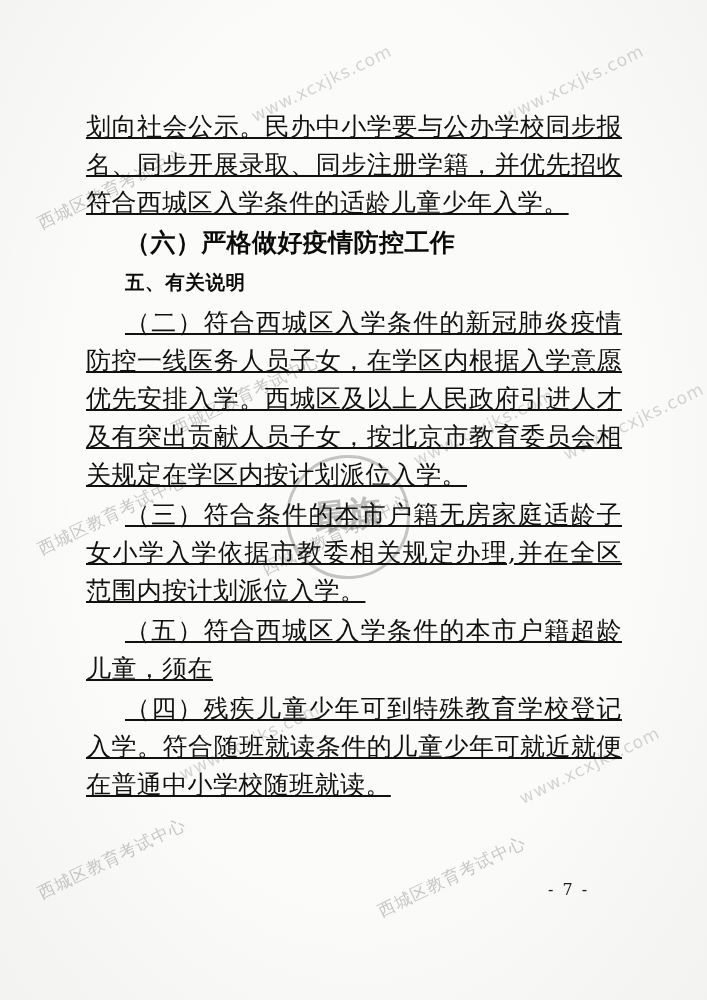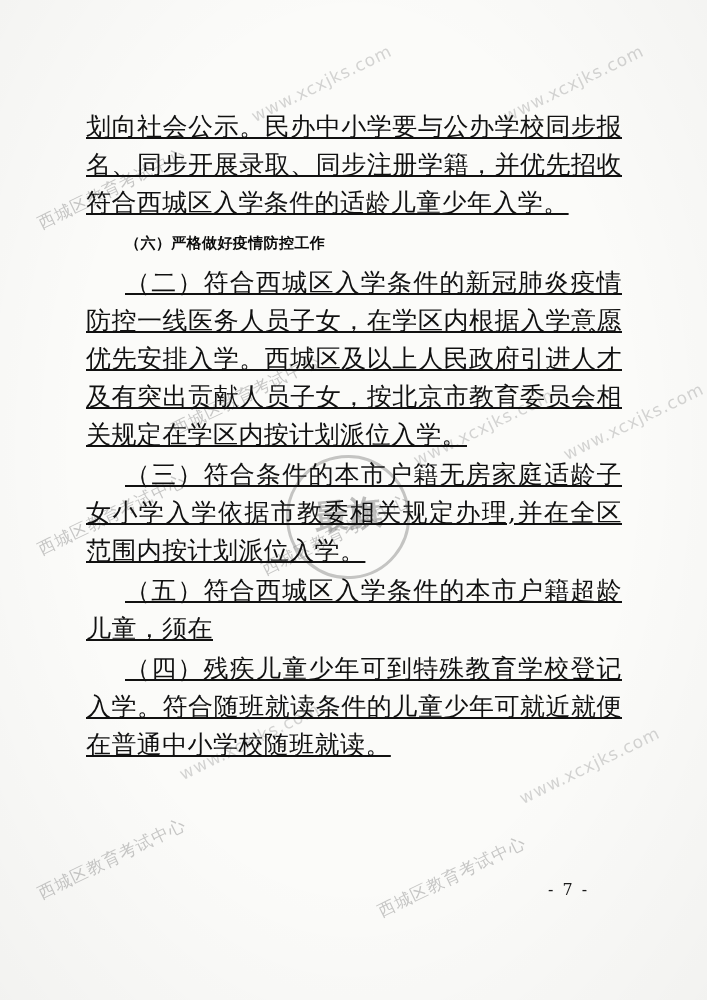--- a/index.html
+++ b/index.html
@@ -60,21 +60,21 @@
     font-size: 19.5px;
     line-height: 38px;
     color: #0b0b0b;
     font-weight: bold;
     text-indent: 39px;
     letter-spacing: 0.6px;
   }
 
   p.subheading {
     margin: 0 0 2px 0;
-    font-size: 15px;
+    font-size: 25px;
     line-height: 38px;
     color: #0b0b0b;
     font-weight: bold;
     text-indent: 39px;
     letter-spacing: 0.4px;
   }
 
   .page-number {
     position: absolute;
     left: 0;
@@ -142,20 +142,21 @@
     <div class="wm light" style="left:176px; top:766px; transform:rotate(-26deg);">www.xcxjks.com</div>
     <div class="wm light" style="left:516px; top:790px; transform:rotate(-26deg);">www.xcxjks.com</div>
     <div class="wm" style="left:34px;  top:884px; transform:rotate(-26deg);">西城区教育考试中心</div>
     <div class="wm" style="left:374px; top:902px; transform:rotate(-26deg);">西城区教育考试中心</div>
     <div class="wm-stamp">最旗</div>
   </div>
 
   <div class="doc-body">
     <p class="para">划向社会公示。民办中小学要与公办学校同步报名、同步开展录取、同步注册学籍，并优先招收符合西城区入学条件的适龄儿童少年入学。</p>
     <p class="subheading">（六）严格做好疫情防控工作</p>
+    <p class="heading">五、有关说明</p>
     <p class="para indent">（二）符合西城区入学条件的新冠肺炎疫情防控一线医务人员子女，在学区内根据入学意愿优先安排入学。西城区及以上人民政府引进人才及有突出贡献人员子女，按北京市教育委员会相关规定在学区内按计划派位入学。</p>
     <p class="para indent">（三）符合条件的本市户籍无房家庭适龄子女小学入学依据市教委相关规定办理,并在全区范围内按计划派位入学。</p>
     <p class="para indent">（五）符合西城区入学条件的本市户籍超龄儿童，须在</p>
     <p class="para indent">（四）残疾儿童少年可到特殊教育学校登记入学。符合随班就读条件的儿童少年可就近就便在普通中小学校随班就读。</p>
   </div>
 
   <div class="page-number">
     <span class="pn-inner">- 7 -</span>
   </div>
 

